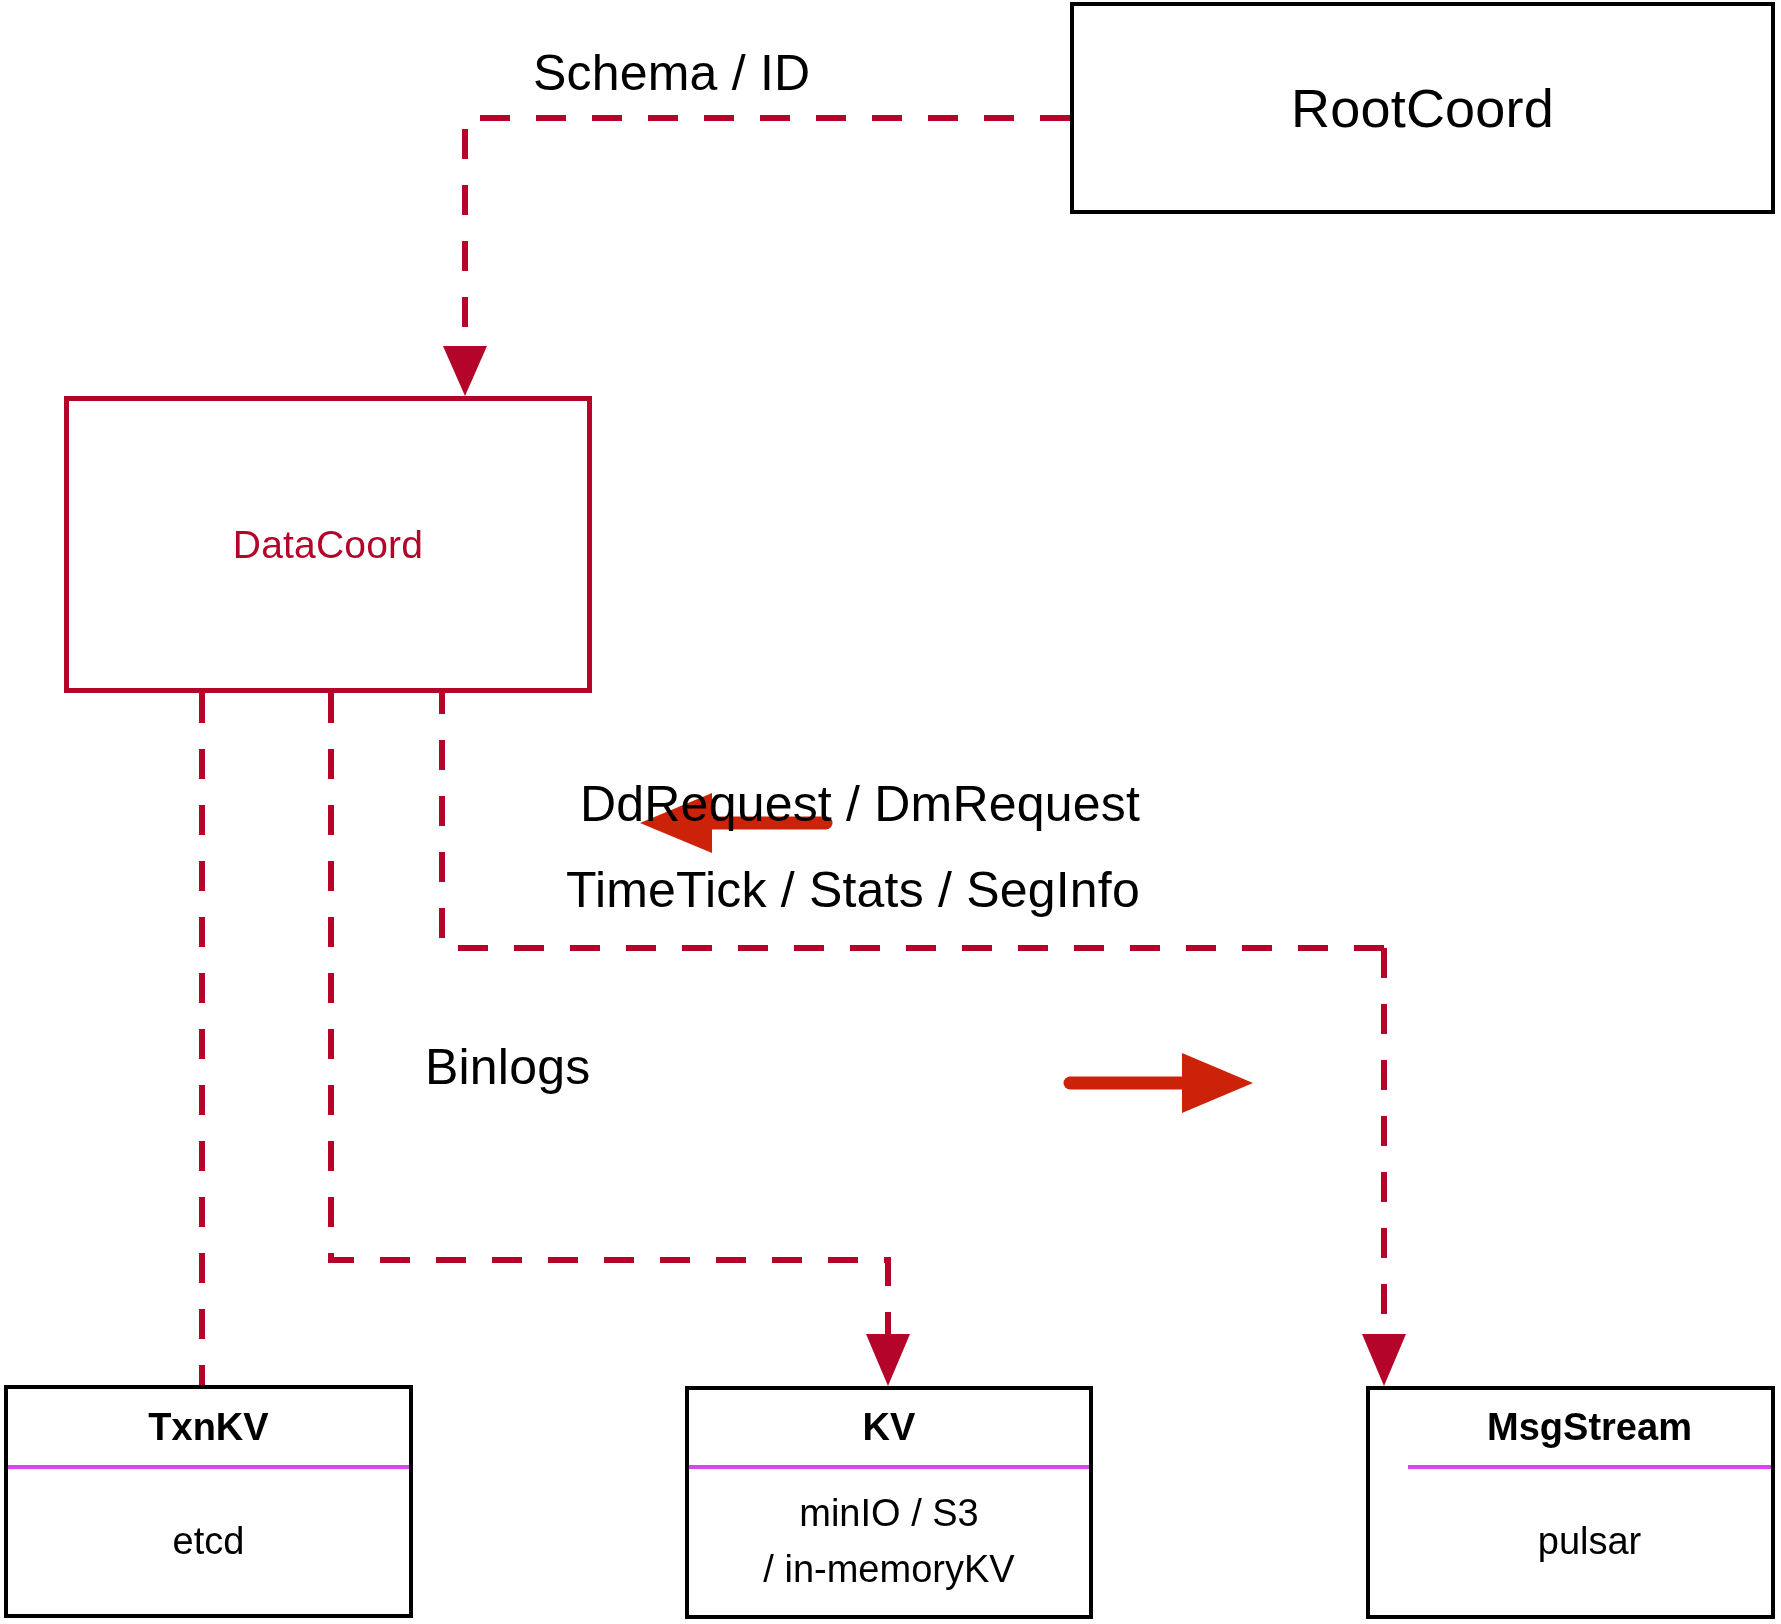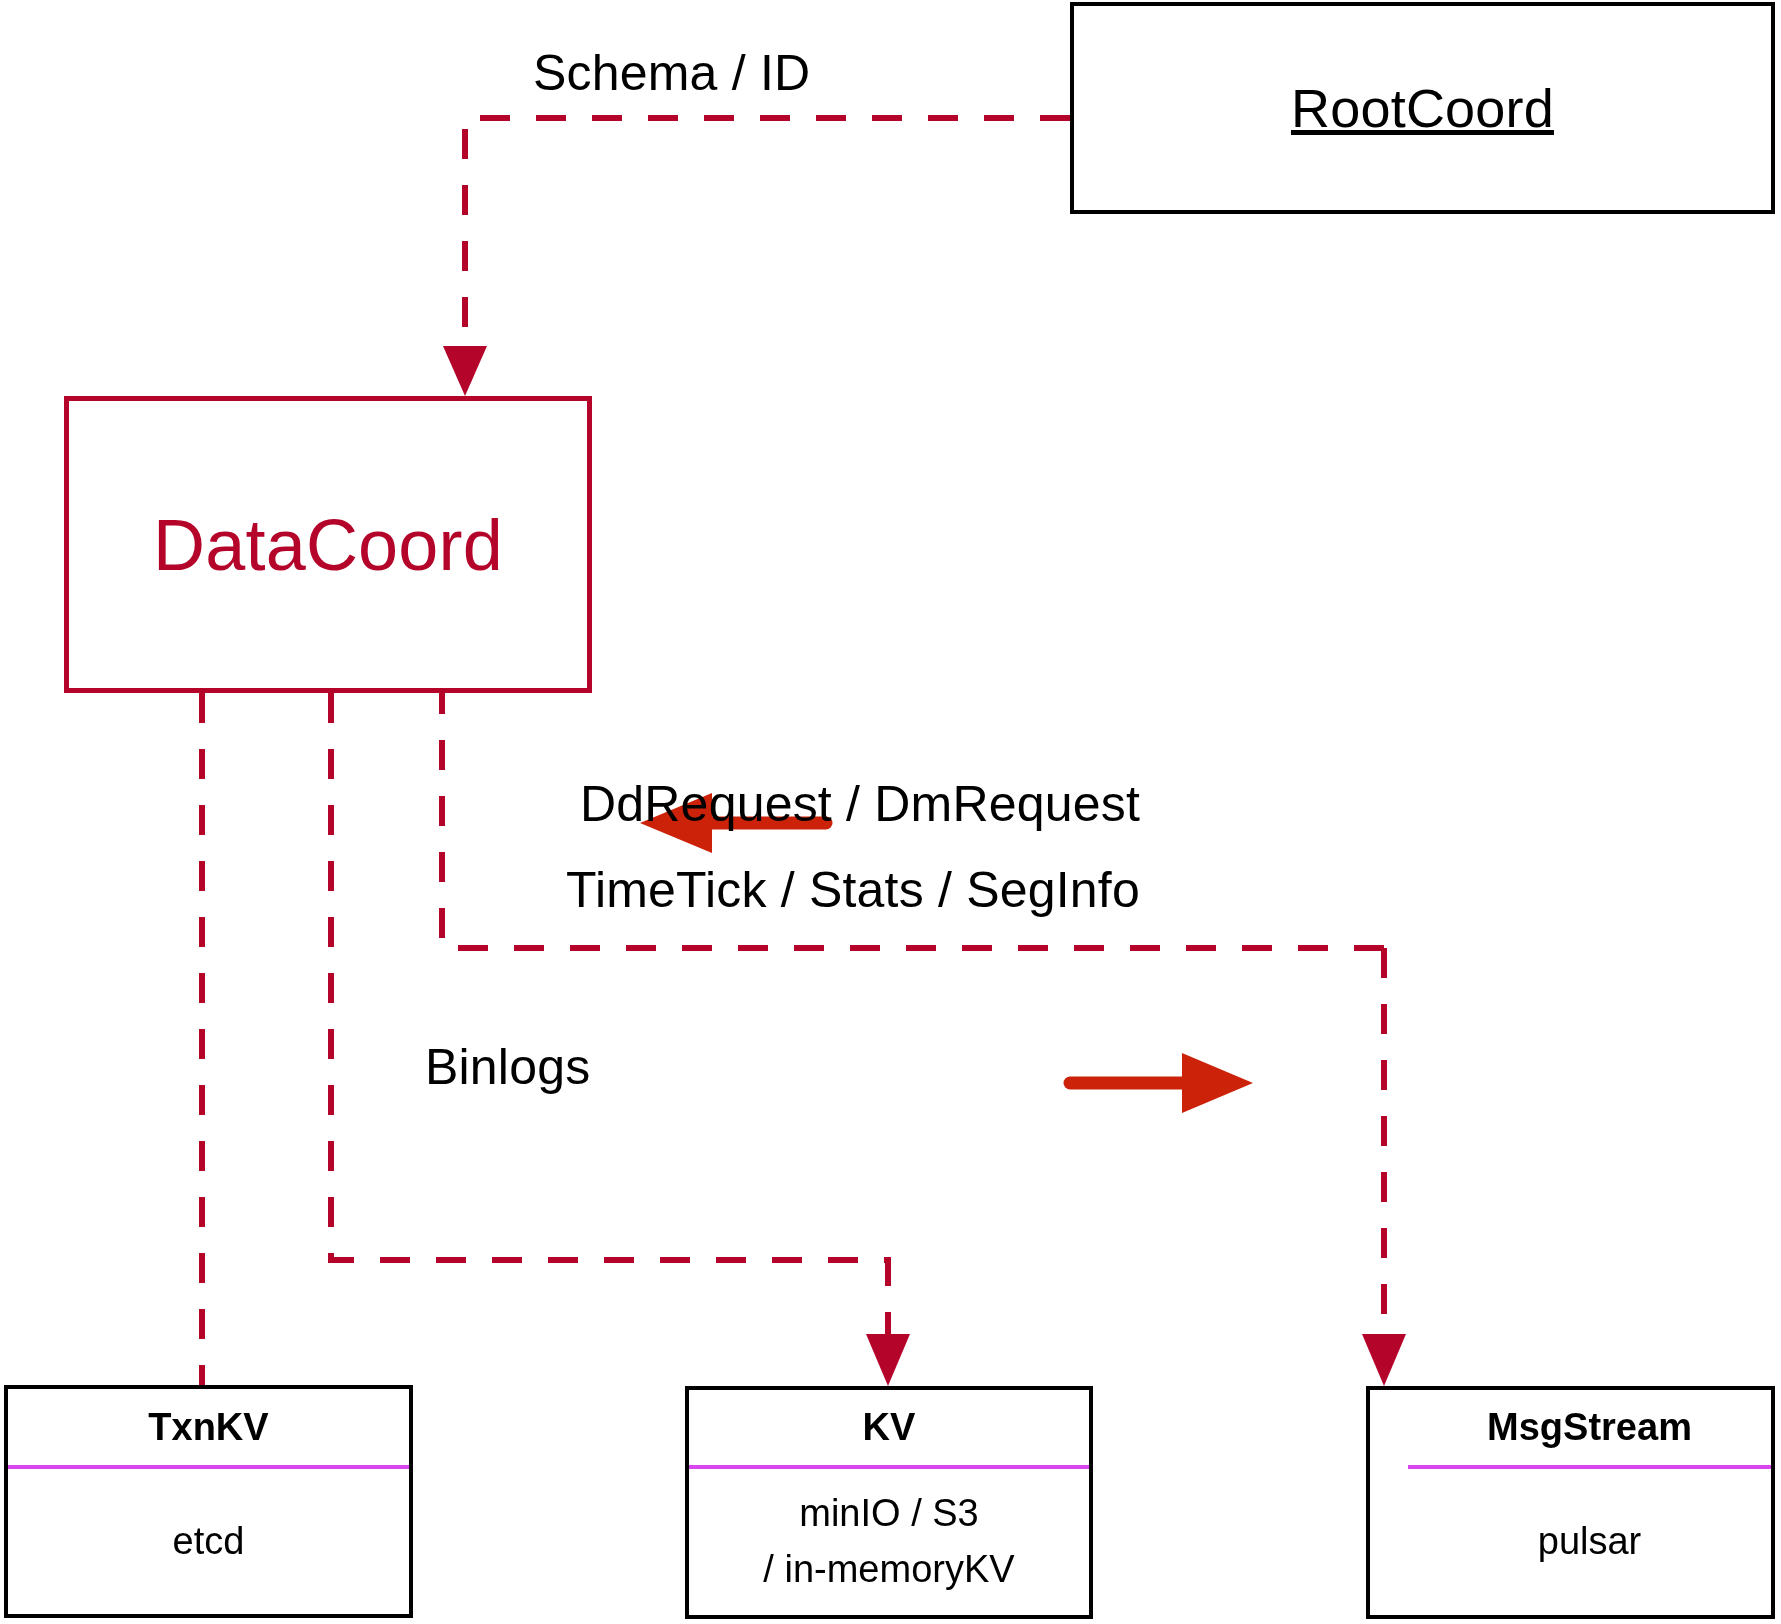--- a/index.html
+++ b/index.html
@@ -42,21 +42,21 @@
     font-size: 54px;
     color: #000000;
     letter-spacing: 0.2px;
   }
   .node-title-red {
     display: flex;
     align-items: center;
     justify-content: center;
     width: 100%;
     height: 100%;
-    font-size: 72px;
+    font-size: 39px;
     color: #b4042a;
     letter-spacing: 0.2px;
   }
   .split-head {
     box-sizing: border-box;
     display: flex;
     align-items: center;
     justify-content: center;
     width: 100%;
     font-size: 38px;
@@ -124,21 +124,21 @@
       <line x1="826" y1="823" x2="700" y2="823" stroke="#cc2209" stroke-width="13" stroke-linecap="round"></line>
       <path d="M640,823 L712,793 L712,853 z" fill="#cc2209"></path>
     </g>
 
     <g>
       <line x1="1070" y1="1083" x2="1192" y2="1083" stroke="#cc2209" stroke-width="13" stroke-linecap="round"></line>
       <path d="M1253,1083 L1182,1053 L1182,1113 z" fill="#cc2209"></path>
     </g>
   </svg>
 
-  <div class="node-box black-box" style="left:1070px; top:2px; width:705px; height:212px;text-decoration:underline;">
+  <div class="node-box black-box" style="left:1070px; top:2px; width:705px; height:212px;">
     <div class="node-title-plain">RootCoord</div>
   </div>
 
   <div class="node-box red-box" style="left:64px; top:396px; width:528px; height:297px;">
     <div class="node-title-red">DataCoord</div>
   </div>
 
   <div class="node-box black-box" style="left:4px; top:1385px; width:409px; height:233px;">
     <div class="split-head" style="height:80px;">TxnKV</div>
     <div class="split-body" style="height:145px;">

